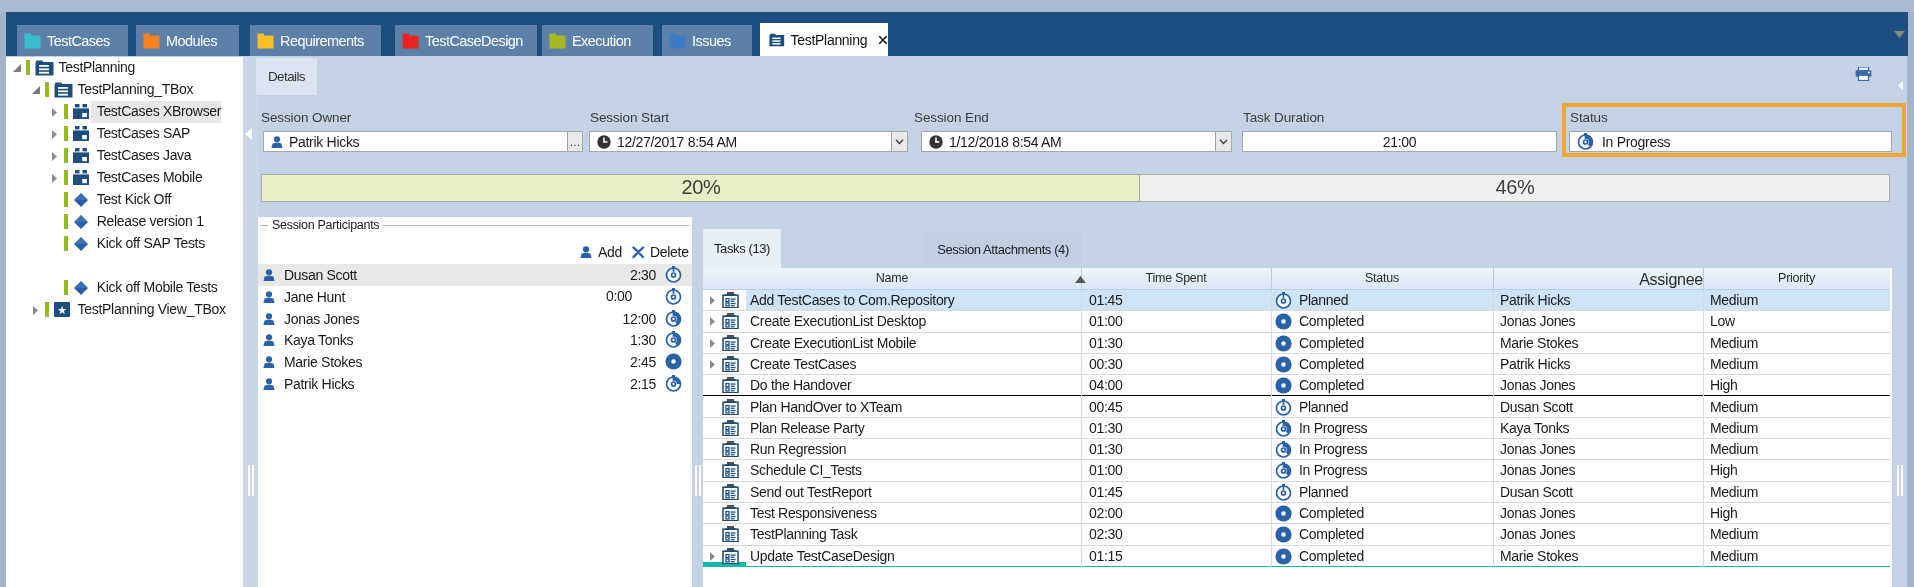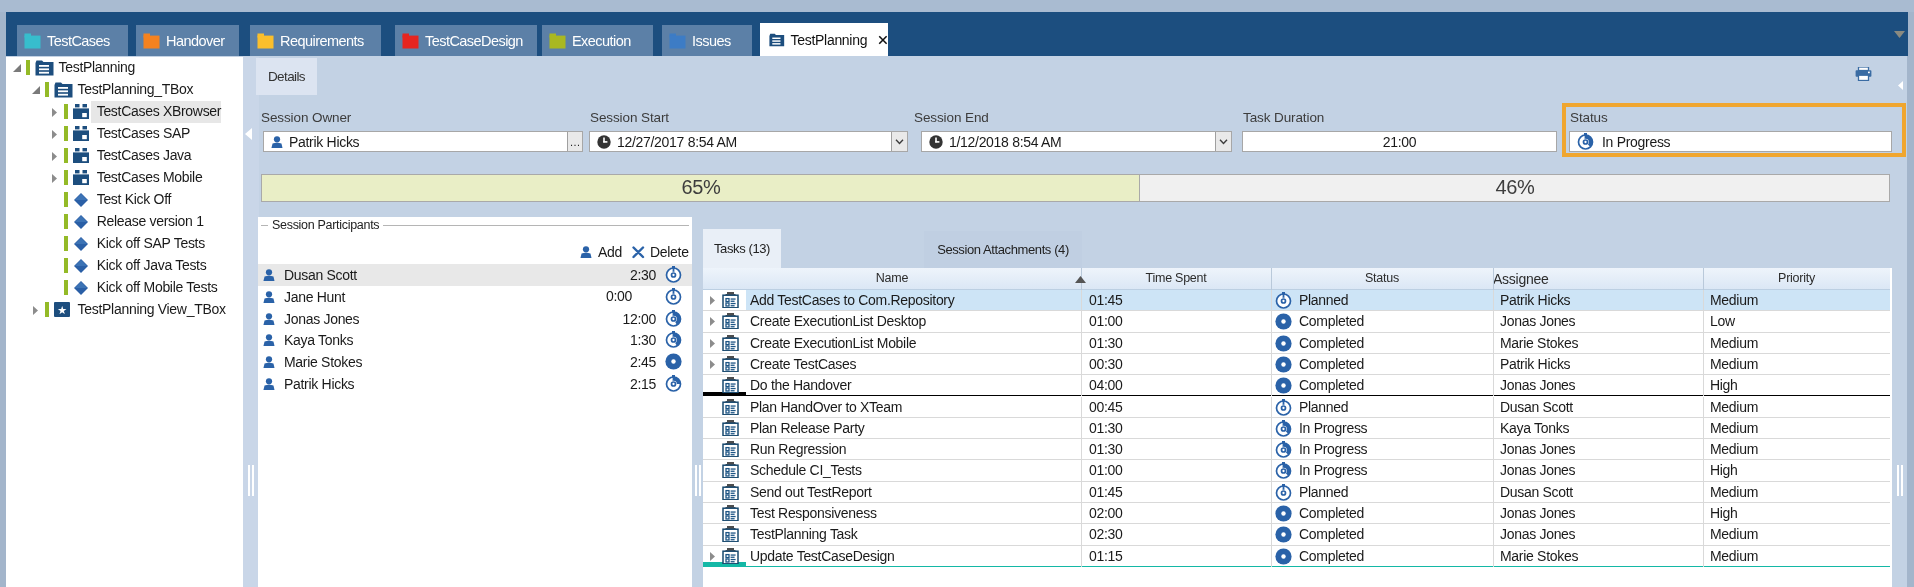--- a/index.html
+++ b/index.html
@@ -25,21 +25,21 @@
         <rect x="0.5" y="0.5" width="6.5" height="4" fill="#37bdcd"></rect>
         <rect x="0.5" y="2.6" width="16" height="12.9" fill="#37bdcd"></rect>
       </svg>
       <span>TestCases</span>
     </div>
 <div class="tab" style="left:130px;width:103px">
       <svg width="17" height="16" viewBox="0 0 17 16" style="">
         <rect x="0.5" y="0.5" width="6.5" height="4" fill="#f5821f"></rect>
         <rect x="0.5" y="2.6" width="16" height="12.9" fill="#f5821f"></rect>
       </svg>
-      <span>Handover</span>
+      <span>Modules</span>
     </div>
 <div class="tab" style="left:244px;width:131px">
       <svg width="17" height="16" viewBox="0 0 17 16" style="">
         <rect x="0.5" y="0.5" width="6.5" height="4" fill="#fbbf2c"></rect>
         <rect x="0.5" y="2.6" width="16" height="12.9" fill="#fbbf2c"></rect>
       </svg>
       <span>Requirements</span>
     </div>
 <div class="tab" style="left:389px;width:142px">
       <svg width="17" height="16" viewBox="0 0 17 16" style="">
@@ -175,28 +175,20 @@
       </svg>
       <div class="abs" style="left:90.7px;top:2px">Release version 1</div>
     </div>
 <div class="trow" style="top:176px">
       <div class="abs" style="left:58.2px;top:3px;width:4px;height:15px;background:#94ba27"></div>
       <svg class="abs" width="14" height="14" style="left:67.7px;top:4px">
         <polygon points="7,0 14,7 7,14 0,7" fill="#2a5fa6"></polygon>
         <polygon points="7,0.8 13.2,7 7,7 0.8,7" fill="#4a80c0" opacity="0.6"></polygon>
       </svg>
       <div class="abs" style="left:90.7px;top:2px">Kick off SAP Tests</div>
-    </div>
-<div class="trow" style="top:198px">
-      <div class="abs" style="left:58.2px;top:3px;width:4px;height:15px;background:#94ba27"></div>
-      <svg class="abs" width="14" height="14" style="left:67.7px;top:4px">
-        <polygon points="7,0 14,7 7,14 0,7" fill="#2a5fa6"></polygon>
-        <polygon points="7,0.8 13.2,7 7,7 0.8,7" fill="#4a80c0" opacity="0.6"></polygon>
-      </svg>
-      <div class="abs" style="left:90.7px;top:2px">Kick off Java Tests</div>
     </div>
 <div class="trow" style="top:220px">
       <div class="abs" style="left:58.2px;top:3px;width:4px;height:15px;background:#94ba27"></div>
       <svg class="abs" width="14" height="14" style="left:67.7px;top:4px">
         <polygon points="7,0 14,7 7,14 0,7" fill="#2a5fa6"></polygon>
         <polygon points="7,0.8 13.2,7 7,7 0.8,7" fill="#4a80c0" opacity="0.6"></polygon>
       </svg>
       <div class="abs" style="left:90.7px;top:2px">Kick off Mobile Tests</div>
     </div>
 <div class="trow" style="top:242px">
@@ -274,21 +266,21 @@
       <circle cx="8.5" cy="9.0" r="7.0" fill="#fff" stroke="#2a62a8" stroke-width="1.7"></circle>
       <path d="M8.5 9.0 L8.50 2.10 A6.9 6.9 0 0 1 13.38 13.88 Z" fill="#2a62a8"></path>
       <rect x="7.6" y="1.6" width="1.8" height="7.4" fill="#2a62a8"></rect>
       <circle cx="8.5" cy="9.0" r="3.3" fill="#fff"></circle>
       <circle cx="8.5" cy="9.0" r="2" fill="none" stroke="#2a62a8" stroke-width="1.7"></circle>
     </svg>
     <span style="margin-left:2px">In Progress</span>
   </div>
 <div class="abs" style="left:261px;top:174px;width:1629px;height:28px;border:1px solid #a9a9a9;background:#f0f0f0">
     <div style="position:absolute;left:0;top:0;width:878px;height:26px;background:#e9eec6;border-right:1px solid #a9a9a9"></div>
-    <div style="position:absolute;left:0;top:1px;width:878px;text-align:center;font-size:20px;color:#3d3d3d">65%</div>
+    <div style="position:absolute;left:0;top:1px;width:878px;text-align:center;font-size:20px;color:#3d3d3d">20%</div>
     <div style="position:absolute;left:878px;top:1px;width:750px;text-align:center;font-size:20px;color:#3d3d3d">46%</div>
   </div>
 <div class="abs" style="left:258px;top:217px;width:434px;height:370px;background:#fff;overflow:hidden">
 <div class="abs" style="left:3px;top:8px;width:428px;height:12px;border-top:1px solid #b5b5b5"></div>
 <div class="abs" style="left:10px;top:1px;background:#fff;padding:0 4px;font-size:12.5px;letter-spacing:-0.3px;color:#222">Session Participants</div>
 <div class="abs" style="left:0;top:26px;width:100%;height:22px">
       <svg class="abs" width="12" height="12" style="left:322px;top:3px">
         <circle cx="6.0" cy="3.3600000000000003" r="3.12" fill="#2a62a8"></circle>
         <path d="M0.48 12 L1.56 7.4399999999999995 Q6.0 6.0 10.44 7.4399999999999995 L11.52 12 Z" fill="#2a62a8"></path>
       </svg>
@@ -394,21 +386,21 @@
 <div class="abs" style="left:703px;top:229px;width:1189px;height:358px;background:#fff">
 <div class="abs" style="left:0;top:0;width:100%;height:39px;background:#c3d2e4"></div>
 <div class="abs" style="left:0;top:0;width:78px;height:39px;background:#e9eff7;display:flex;align-items:center;justify-content:center;color:#222;font-size:13px;letter-spacing:-0.4px">Tasks (13)</div>
 <div class="abs" style="left:221px;top:2px;width:158px;height:37px;background:#c0cfe2;display:flex;align-items:center;justify-content:center;color:#222;font-size:13px;letter-spacing:-0.4px">Session Attachments (4)</div>
 <div class="abs" style="left:0;top:39px;width:1187px;height:22px;background:linear-gradient(#eef4fb,#dbe7f5);border-bottom:1px solid #bccfe2">
 <div class="abs" style="left:0px;top:3px;width:378px;text-align:center;color:#2c2c2c;font-size:12.5px;letter-spacing:-0.25px">Name</div>
 <div class="abs" style="left:378px;top:3px;width:190px;text-align:center;color:#2c2c2c;font-size:12.5px;letter-spacing:-0.25px">Time Spent</div>
 <div class="abs" style="left:378px;top:0;width:1px;height:22px;background:#b9c9da"></div>
 <div class="abs" style="left:568px;top:3px;width:222px;text-align:center;color:#2c2c2c;font-size:12.5px;letter-spacing:-0.25px">Status</div>
 <div class="abs" style="left:568px;top:0;width:1px;height:22px;background:#b9c9da"></div>
-<div class="abs" style="left:790px;top:3px;width:210px;text-align:left;color:#2c2c2c;font-size:14px;letter-spacing:-0.25px">Assignee</div>
+<div class="abs" style="left:790px;top:3px;width:210px;text-align:right;color:#2c2c2c;font-size:16px;letter-spacing:-0.25px">Assignee</div>
 <div class="abs" style="left:790px;top:0;width:1px;height:22px;background:#b9c9da"></div>
 <div class="abs" style="left:1000px;top:3px;width:187px;text-align:center;color:#2c2c2c;font-size:12.5px;letter-spacing:-0.25px">Priority</div>
 <div class="abs" style="left:1000px;top:0;width:1px;height:22px;background:#b9c9da"></div>
 <svg class="abs" width="11" height="7" style="left:372px;top:8px">
         <polygon points="5.5,0 11,7 0,7" fill="#555"></polygon>
       </svg>
 </div>
 <div class="abs" style="left:0;top:61.0px;width:1187px;height:21.3px;border-bottom:1px solid #d9d9d9">
       <div class="abs" style="left:43px;top:0;width:1144px;height:20.3px;background:#cde4f6"></div>
       <svg class="abs" width="5" height="9" style="left:7px;top:6px">
@@ -525,21 +517,21 @@
         <circle cx="8.5" cy="8.5" r="2.2" fill="#fff"></circle>
       </svg>
       <div class="abs" style="left:596px;top:2px">Completed</div>
       <div class="abs" style="left:797px;top:2px">Patrik Hicks</div>
       <div class="abs" style="left:1007px;top:2px">Medium</div>
       <div class="abs" style="left:378px;top:0;width:1px;height:21.3px;background:#d9d9d9"></div>
       <div class="abs" style="left:568px;top:0;width:1px;height:21.3px;background:#d9d9d9"></div>
       <div class="abs" style="left:790px;top:0;width:1px;height:21.3px;background:#d9d9d9"></div>
       <div class="abs" style="left:1000px;top:0;width:1px;height:21.3px;background:#d9d9d9"></div>
     </div>
-<div class="abs" style="left:0;top:146.2px;width:1187px;height:21.3px;border-bottom:4px solid #000000">
+<div class="abs" style="left:0;top:146.2px;width:1187px;height:21.3px;border-bottom:1px solid #000000">
       <div class="abs" style="left:43px;top:0;width:1144px;height:20.3px;background:#fff"></div>
       <svg class="abs" width="17" height="16" style="left:19px;top:2px">
         <rect x="5" y="0" width="7" height="2.2" fill="#4e4e4e"></rect>
         <rect x="3.5" y="2" width="10" height="3" fill="#4e4e4e"></rect>
         <rect x="1" y="3.2" width="15" height="12.6" fill="#fff" stroke="#17486e" stroke-width="1.5"></rect>
         <rect x="4" y="6.6" width="3" height="3" fill="none" stroke="#1d5585" stroke-width="1.3"></rect>
         <rect x="8.6" y="6.4" width="5" height="1.3" fill="#1d5585"></rect>
         <rect x="8.6" y="8.6" width="4" height="1.3" fill="#1d5585"></rect>
         <rect x="4" y="11" width="3" height="3" fill="none" stroke="#1d5585" stroke-width="1.3"></rect>
         <rect x="8.6" y="10.9" width="5" height="1.3" fill="#1d5585"></rect>

